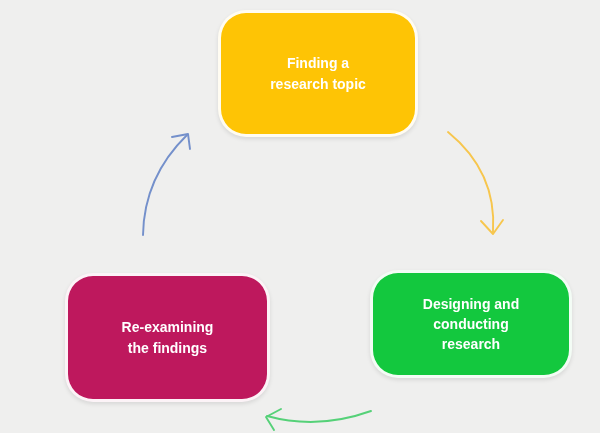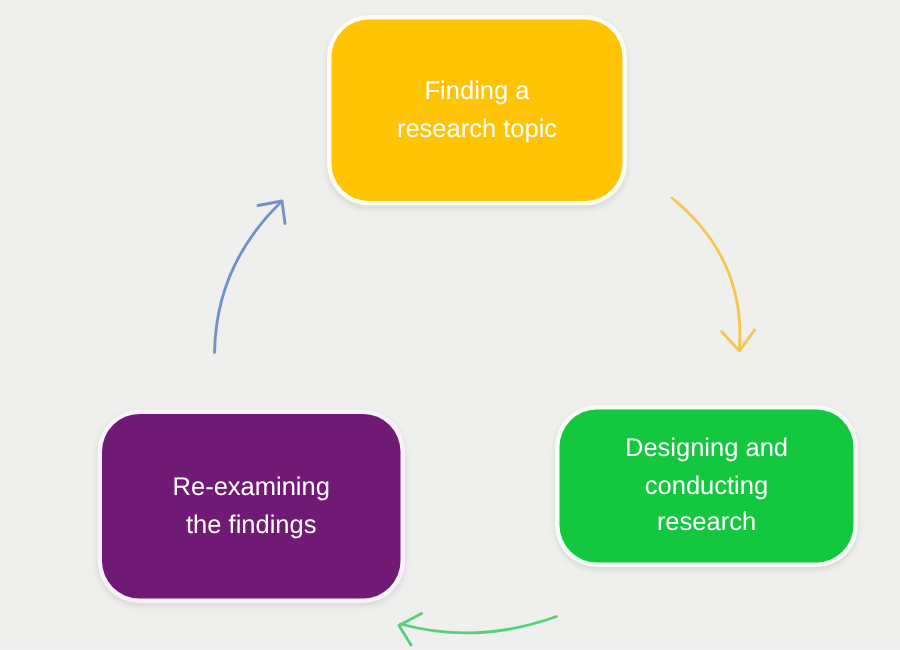--- a/index.html
+++ b/index.html
@@ -22,22 +22,22 @@
     stroke-linejoin: round;
   }
   .node {
     position: absolute;
     display: flex;
     align-items: center;
     justify-content: center;
     text-align: center;
     box-sizing: border-box;
     color: #ffffff;
-    font-size: 17px;
-    font-weight: 400;
+    font-size: 14px;
+    font-weight: 700;
     line-height: 1.45;
     border-radius: 28px;
     border: 3px solid rgba(255,255,255,0.95);
     box-shadow: 0 2px 4px rgba(0,0,0,0.10);
   }
   .node .node-label { white-space: pre-line; }
   .node-top   { left: 218px; top: 10px;  width: 200px; height: 127px; }
   .node-right { left: 370px; top: 270px; width: 202px; height: 108px; }
   .node-left  { left: 65px;  top: 273px; width: 205px; height: 129px; }
 </style>
@@ -65,18 +65,18 @@
     <span class="node-label">Finding a
 research topic</span>
   </div>
 
   <div class="node node-right" style="background-color: rgb(19, 200, 62);">
     <span class="node-label">Designing and
 conducting
 research</span>
   </div>
 
-  <div class="node node-left" style="background-color: #701a75;">
+  <div class="node node-left" style="background-color: #be185d;">
     <span class="node-label">Re-examining
 the findings</span>
   </div>
 
 </div>
 
 </body></html>

